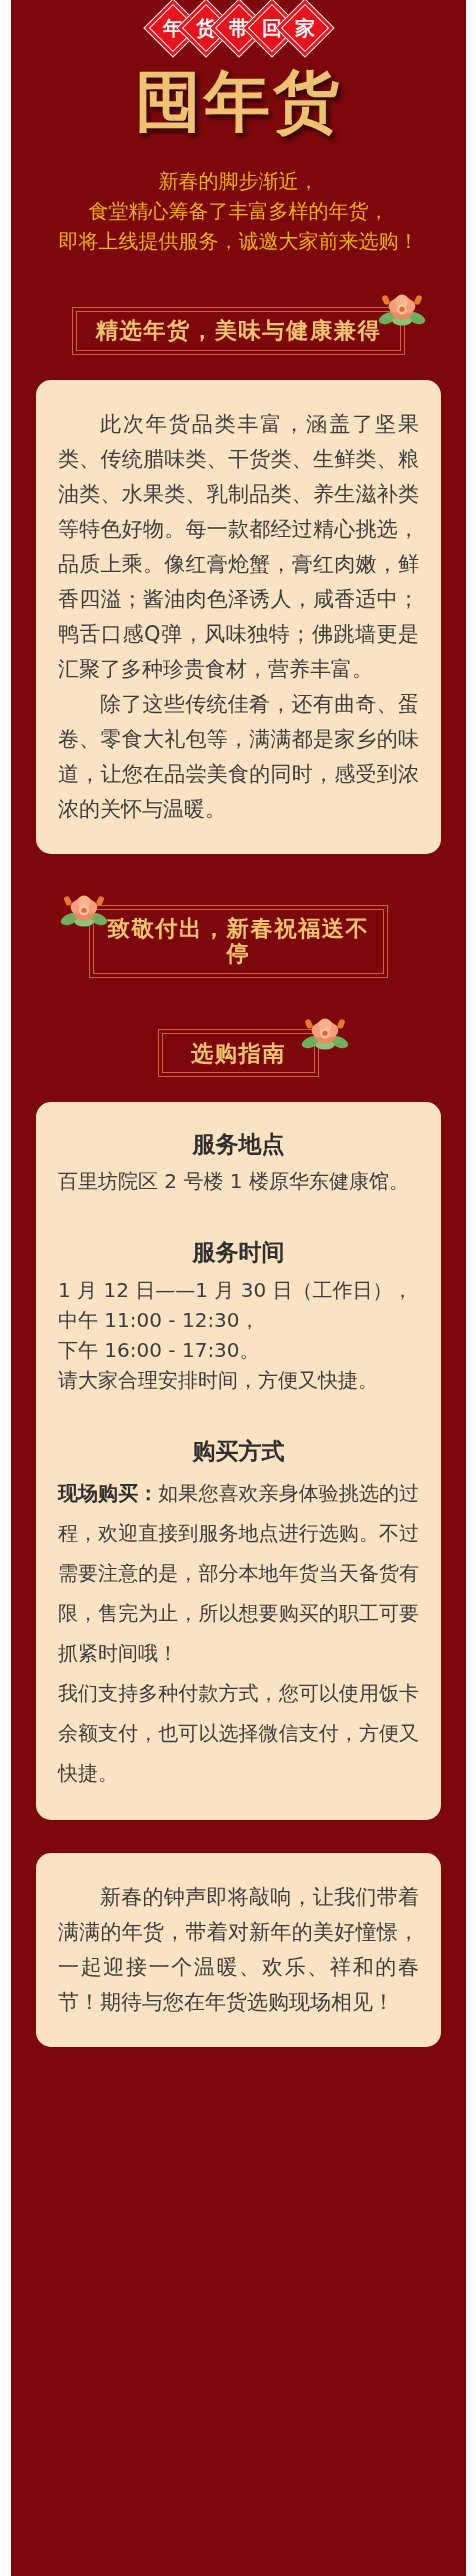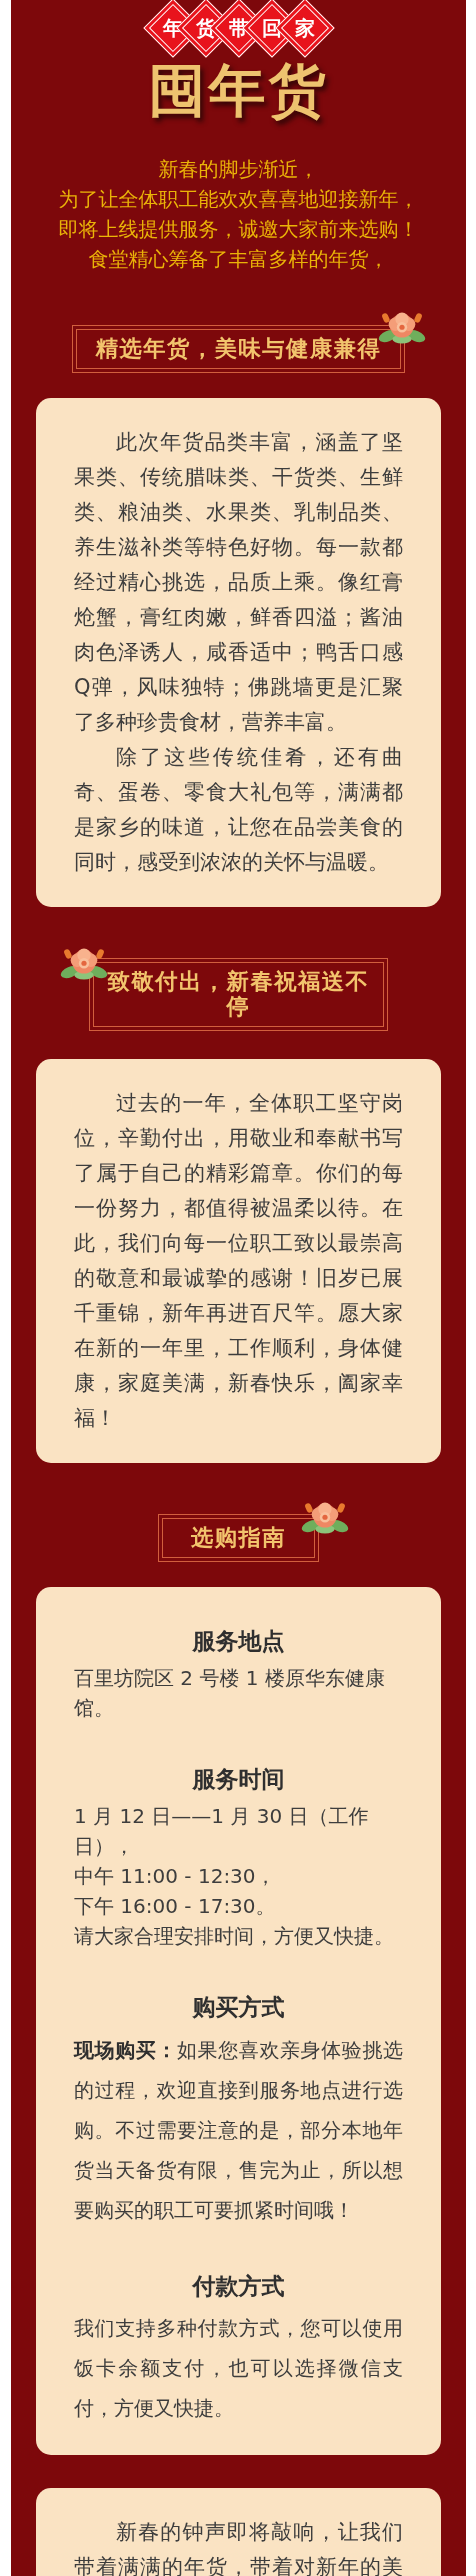--- a/index.html
+++ b/index.html
@@ -9,21 +9,21 @@
 
   
   .badge-row{display:flex;justify-content:center;padding-top:7.4px;}
   .badge{width:40px;height:40px;background:#e8131c;border:1.5px solid #ffffff;
          transform:rotate(45deg);margin:0 -4.5px;position:relative;
          display:flex;align-items:center;justify-content:center;}
   .badge::after{content:"";position:absolute;inset:3px;border:1.5px solid #ffffff;}
   .badge span{transform:rotate(-45deg);color:#ffffff;font-size:20px;font-weight:bold;line-height:1;}
 
   
-  .main-title{text-align:center;margin-top:0;font-size:57px;line-height:82px;
+  .main-title{text-align:center;margin-top:12px;font-size:66px;line-height:82px;
               font-weight:bold;color:#eec36f;letter-spacing:3px;
               text-shadow:3px 3.7px 5.2px rgba(30,5,5,.8);}
 
   
   .intro{margin-top:22.3px;text-align:center;color:#eab308;font-size:20px;}
   .intro div{line-height:30px;}
 
   
   .header-box{position:relative;margin:12px auto;border:0.7px solid #d25f3e;padding:3px;box-sizing:border-box;}
   .header-box .inner{border:1.5px solid #d25f3e;padding:6.7px 7.4px;text-align:center;
@@ -31,32 +31,32 @@
   .hb1{width:333px;margin-top:51px;}
   .hb2{width:299px;margin-top:51px;}
   .hb3{width:161px;margin-top:51px;}
   .flower{position:absolute;width:48px;height:37px;z-index:2;}
   .flower.right{right:-22.3px;top:-18px;}
   .flower.left{left:-30px;top:-15px;}
   .flower.right-high{right:-31px;top:-16.4px;}
 
   
   .card{width:405px;margin:0 auto;background:#fae3c3;border-radius:15px;box-sizing:border-box;
-        padding:27px 38px;color:#3d3d3d;}
+        padding:27px 22px;color:#3d3d3d;}
   .card.prose{font-size:21px;line-height:35px;}
   .card.prose p{margin:0;text-indent:2em;text-align:justify;text-justify:inter-character;}
   .card1{margin-top:24.6px;}
   .card2{margin-top:27.6px;}
   .card3{margin-top:24.6px;font-size:20px;line-height:30px;}
   .card4{margin-top:33px;}
 
   
   .guide-heading{text-align:center;font-size:23px;font-weight:bold;color:#2f2f2f;
                  margin:41px 0 7.4px 0;line-height:30px;}
-  .guide-heading.first{margin-top:12px;}
+  .guide-heading.first{margin-top:0;}
   .guide-line{line-height:30px;}
   .guide-par{margin:0;text-align:justify;text-justify:inter-character;line-height:40px;}
   .guide-par strong{color:#2f2f2f;}
 </style>
 </head>
 <body>
 
 <div class="page">
   <div class="column">
 
@@ -75,23 +75,22 @@
         </div>
       <div class="badge">
           <span>家</span>
         </div>
     </div>
 
     <div class="main-title">囤年货</div>
 
     <div class="intro">
       <div>新春的脚步渐近，</div>
-      <div>为了让全体职工能欢欢喜喜地迎接新年，</div>
+      <div>食堂精心筹备了丰富多样的年货，</div>
       <div>即将上线提供服务，诚邀大家前来选购！</div>
-      <div>食堂精心筹备了丰富多样的年货，</div>
     </div>
 
     <div class="header-box hb1">
       <svg class="flower right" viewBox="0 0 64 50">
         <ellipse cx="13" cy="38" rx="13" ry="7" fill="#6fae5c" transform="rotate(-22 13 38)"></ellipse>
         <ellipse cx="51" cy="38" rx="13" ry="7" fill="#6fae5c" transform="rotate(22 51 38)"></ellipse>
         <ellipse cx="32" cy="42" rx="13" ry="6" fill="#8cc47a"></ellipse>
         <rect x="6" y="7" width="8" height="13" rx="4" fill="#e87a2e" transform="rotate(-25 10 13)"></rect>
         <rect x="50" y="7" width="8" height="13" rx="4" fill="#e87a2e" transform="rotate(25 54 13)"></rect>
         <circle cx="32" cy="24" r="16" fill="#ef8763"></circle>
@@ -119,23 +118,20 @@
         <circle cx="32" cy="24" r="16" fill="#ef8763"></circle>
         <circle cx="23" cy="22" r="9" fill="#f49d78"></circle>
         <circle cx="41" cy="22" r="9" fill="#f49d78"></circle>
         <circle cx="32" cy="15" r="9" fill="#f8b28d"></circle>
         <circle cx="32" cy="26" r="7" fill="#f9c09c"></circle>
         <circle cx="32" cy="26" r="3.5" fill="#e4663f"></circle>
       </svg>
       <div class="inner">致敬付出，新春祝福送不停</div>
     </div>
 
-    <div class="card prose card2">
-      <p>过去的一年，全体职工坚守岗位，辛勤付出，用敬业和奉献书写了属于自己的精彩篇章。你们的每一份努力，都值得被温柔以待。在此，我们向每一位职工致以最崇高的敬意和最诚挚的感谢！旧岁已展千重锦，新年再进百尺竿。愿大家在新的一年里，工作顺利，身体健康，家庭美满，新春快乐，阖家幸福！</p>
-    </div>
 
     <div class="header-box hb3">
       <svg class="flower right-high" viewBox="0 0 64 50">
         <ellipse cx="13" cy="38" rx="13" ry="7" fill="#6fae5c" transform="rotate(-22 13 38)"></ellipse>
         <ellipse cx="51" cy="38" rx="13" ry="7" fill="#6fae5c" transform="rotate(22 51 38)"></ellipse>
         <ellipse cx="32" cy="42" rx="13" ry="6" fill="#8cc47a"></ellipse>
         <rect x="6" y="7" width="8" height="13" rx="4" fill="#e87a2e" transform="rotate(-25 10 13)"></rect>
         <rect x="50" y="7" width="8" height="13" rx="4" fill="#e87a2e" transform="rotate(25 54 13)"></rect>
         <circle cx="32" cy="24" r="16" fill="#ef8763"></circle>
         <circle cx="23" cy="22" r="9" fill="#f49d78"></circle>
@@ -153,21 +149,20 @@
 
       <div class="guide-heading">服务时间</div>
       <div class="guide-line">1 月 12 日——1 月 30 日（工作日），</div>
       <div class="guide-line">中午 11:00 - 12:30，</div>
       <div class="guide-line">下午 16:00 - 17:30。</div>
       <div class="guide-line">请大家合理安排时间，方便又快捷。</div>
 
       <div class="guide-heading">购买方式</div>
       <p class="guide-par"><strong>现场购买：</strong><span>如果您喜欢亲身体验挑选的过程，欢迎直接到服务地点进行选购。不过需要注意的是，部分本地年货当天备货有限，售完为止，所以想要购买的职工可要抓紧时间哦！</span></p>
 
-      <div class="guide-heading">付款方式</div>
       <p class="guide-par">我们支持多种付款方式，您可以使用饭卡余额支付，也可以选择微信支付，方便又快捷。</p>
     </div>
 
     <div class="card prose card4">
       <p>新春的钟声即将敲响，让我们带着满满的年货，带着对新年的美好憧憬，一起迎接一个温暖、欢乐、祥和的春节！期待与您在年货选购现场相见！</p>
     </div>
 
   </div>
 </div>
 

